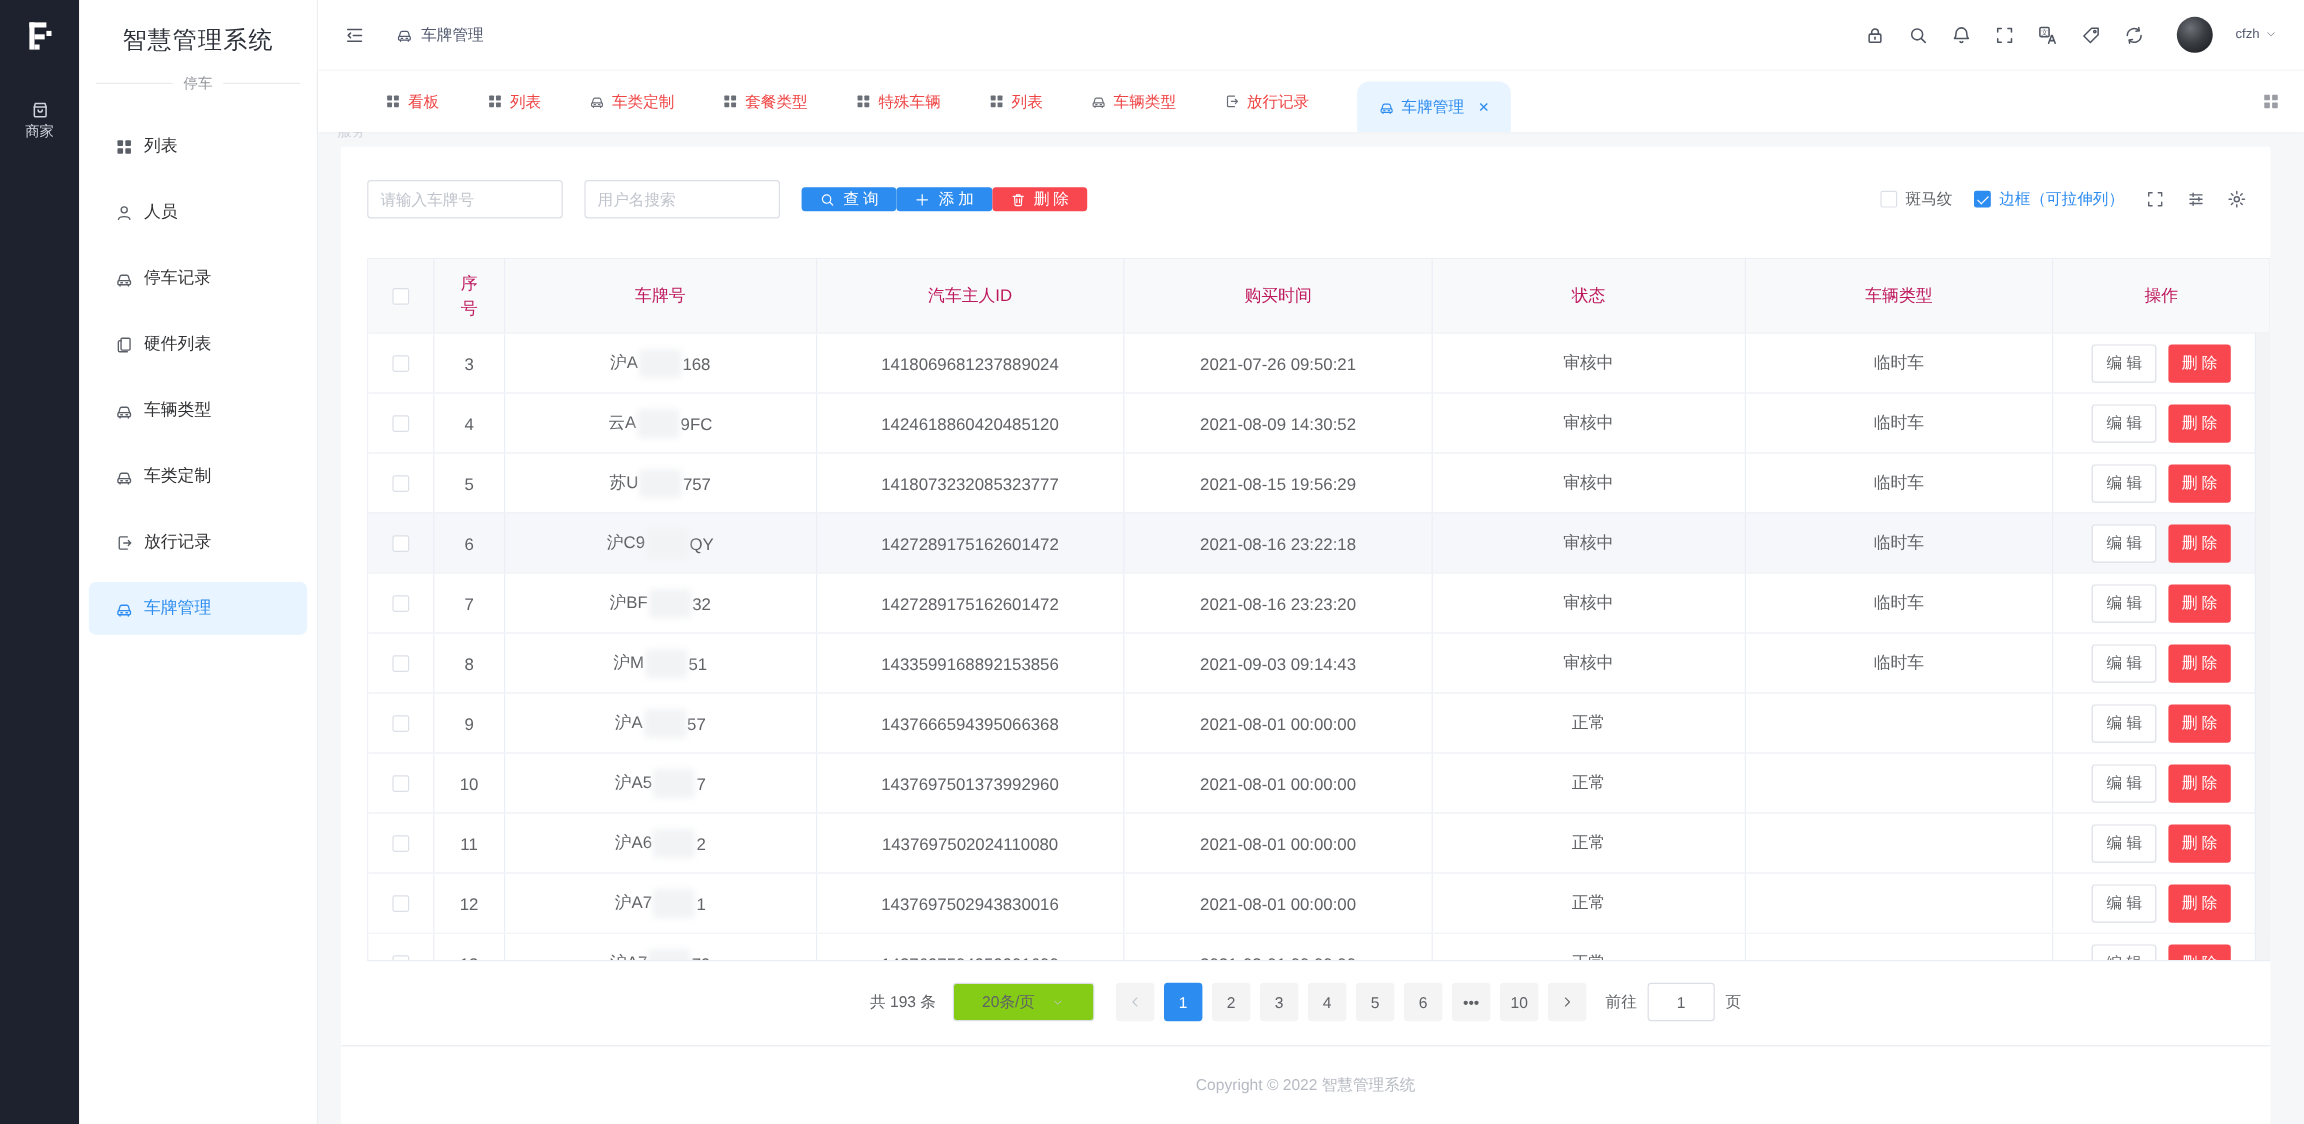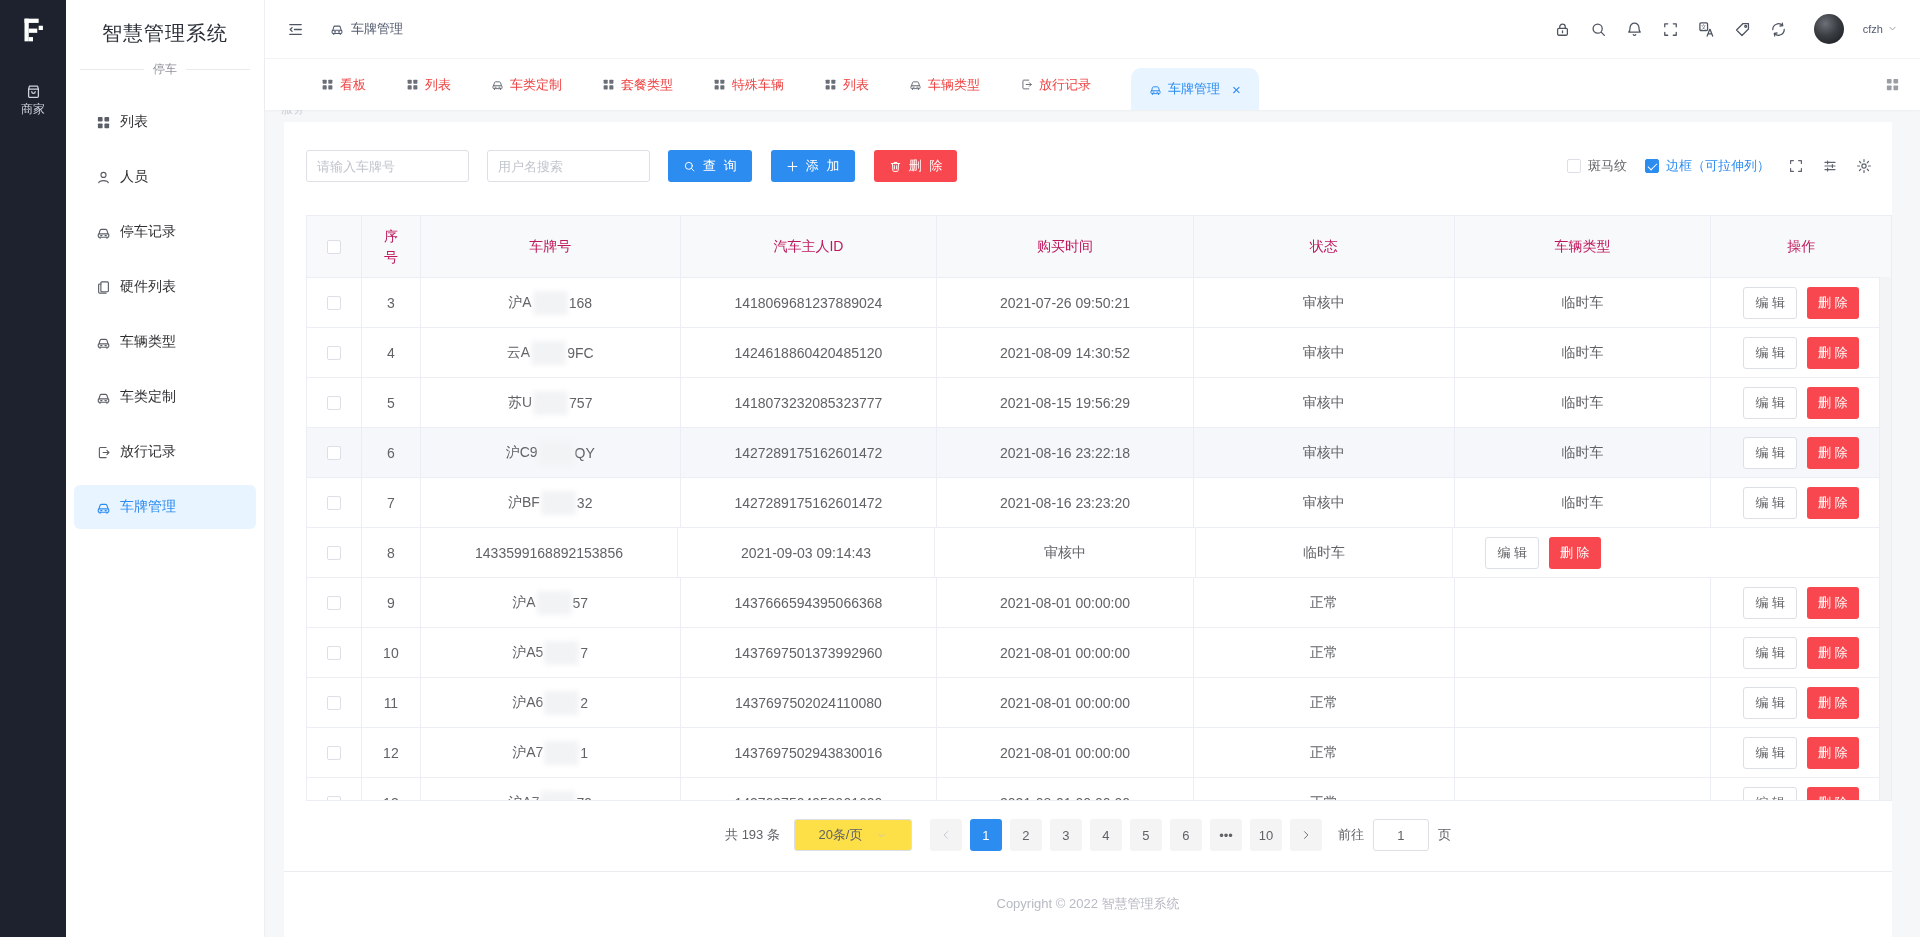--- a/index.html
+++ b/index.html
@@ -49,21 +49,21 @@
   .tab .close{font-size:15px;margin-left:6px;color:#2d8cf0;line-height:1;cursor:pointer}
   .tab-more{position:absolute;right:20px;top:0;height:51px;display:flex;align-items:center;color:#9a9da3;font-size:15px;cursor:pointer}
 
   .content{flex:1;padding:12px 28px 0 19px}
   .card{background:#fff;height:815px;border-radius:2px;overflow:hidden}
 
   
   .toolbar{margin:28px 20px 0 22px;display:flex;align-items:center}
   .ipt{width:163px;height:32px;border:1px solid #dcdfe6;border-radius:3px;padding:0 10px;font-size:13px;color:#606266;margin-right:18px;outline:none;font-family:inherit}
   .ipt::placeholder{color:#c0c4cc}
-  .btn{height:32px;border:none;border-radius:3px;color:#fff;font-size:13px;display:inline-flex;align-items:center;gap:7px;padding:0 15px;margin-right:19px;cursor:pointer;font-family:Liberation Mono, monospace}
+  .btn{height:20px;border:none;border-radius:3px;color:#fff;font-size:13px;display:inline-flex;align-items:center;gap:7px;padding:0 15px;cursor:pointer;font-family:Liberation Serif, serif}
   .btn .ic{font-size:13px}
   .btn.primary{background:#2d8cf0}
   .btn.danger{background:#f8474f}
   .tool-right{margin-left:auto;display:flex;align-items:center;gap:18px}
   .chk{display:flex;align-items:center;gap:7px;font-size:13px;color:#606266;cursor:pointer}
   .box{width:14px;height:14px;border:1px solid #dcdfe6;border-radius:2px;background:#fff;position:relative;flex-shrink:0}
   .chk.checked .box{background:#2d8cf0;border-color:#2d8cf0}
   .chk.checked .box::after{content:"";position:absolute;left:4px;top:1px;width:4px;height:8px;border:solid #fff;border-width:0 1.6px 1.6px 0;transform:rotate(45deg)}
   .chk.checked .lbl{color:#2d8cf0}
   .tool-ic{font-size:16px;color:#5f6470;cursor:pointer}
@@ -79,21 +79,21 @@
   .th.c1{line-height:21px;padding:0 18px;word-break:break-all}
   .partial{height:23px;overflow:hidden}
   .gutter{position:absolute;top:61px;right:0;bottom:0;width:12px;background:#f3f4f6;border-left:1px solid #ebeef5;cursor:pointer}
   .redact{display:inline-block;width:35px;height:24px;margin:0 1px;border-radius:2px;background:#f2f3f5;filter:blur(2.5px);vertical-align:middle}
   .bedit{padding:6px 11px;font-size:13px;border:1px solid #dcdfe6;background:#fff;color:#606266;border-radius:3px;margin-right:10px;cursor:pointer;font-family:inherit}
   .bdel{padding:7px 11px;font-size:13px;background:#f8474f;color:#fff;border:none;border-radius:3px;cursor:pointer;font-family:inherit}
 
   
   .pager{margin-top:18px;display:flex;align-items:center;justify-content:center;font-size:13px;color:#606266}
   .pager .total{margin-right:14px}
-  .sel{width:118px;height:32px;border:1px solid #dcdfe6;border-radius:3px;display:flex;align-items:center;justify-content:center;gap:14px;cursor:pointer;background:#fde047}
+  .sel{width:118px;height:32px;border:1px solid #dcdfe6;border-radius:3px;display:flex;align-items:center;justify-content:center;gap:14px;cursor:pointer;background:#84cc16}
   .sel .ic{font-size:11px;color:#c0c4cc}
   .pgwrap{display:flex;align-items:center;margin-left:14px}
   .pg{min-width:32px;height:32px;padding:0 4px;border-radius:3px;background:#f4f4f5;display:flex;align-items:center;justify-content:center;margin:0 4px;cursor:pointer}
   .pg.active{background:#2d8cf0;color:#fff;font-weight:500}
   .pg.nav .ic{font-size:12px;color:#606266}
   .pg.nav.disabled .ic{color:#c0c4cc}
   .goto{display:flex;align-items:center;gap:9px;margin-left:12px}
   .goto input{width:56px;height:32px;border:1px solid #dcdfe6;border-radius:3px;text-align:center;font-size:13px;color:#606266;outline:none;font-family:inherit}
 
   .cfoot{margin-top:20px;border-top:1px solid #eaecef;padding:23px 0;text-align:center;color:#b6bac2;font-size:13px}
@@ -655,20 +655,25 @@
               <button class="bedit">编 辑</button>
               <button class="bdel">删 除</button>
             </div>
         </div>
 
         <div class="tr">
           <div class="td c0">
               <span class="box"></span>
             </div>
           <div class="td c1">8</div>
+          <div class="td c2">
+              <span>沪M</span>
+              <span class="redact"></span>
+              <span>51</span>
+            </div>
           <div class="td c3">1433599168892153856</div>
           <div class="td c4">2021-09-03 09:14:43</div>
           <div class="td c5">审核中</div>
           <div class="td c6">临时车</div>
           <div class="td c7">
               <button class="bedit">编 辑</button>
               <button class="bdel">删 除</button>
             </div>
         </div>
 

